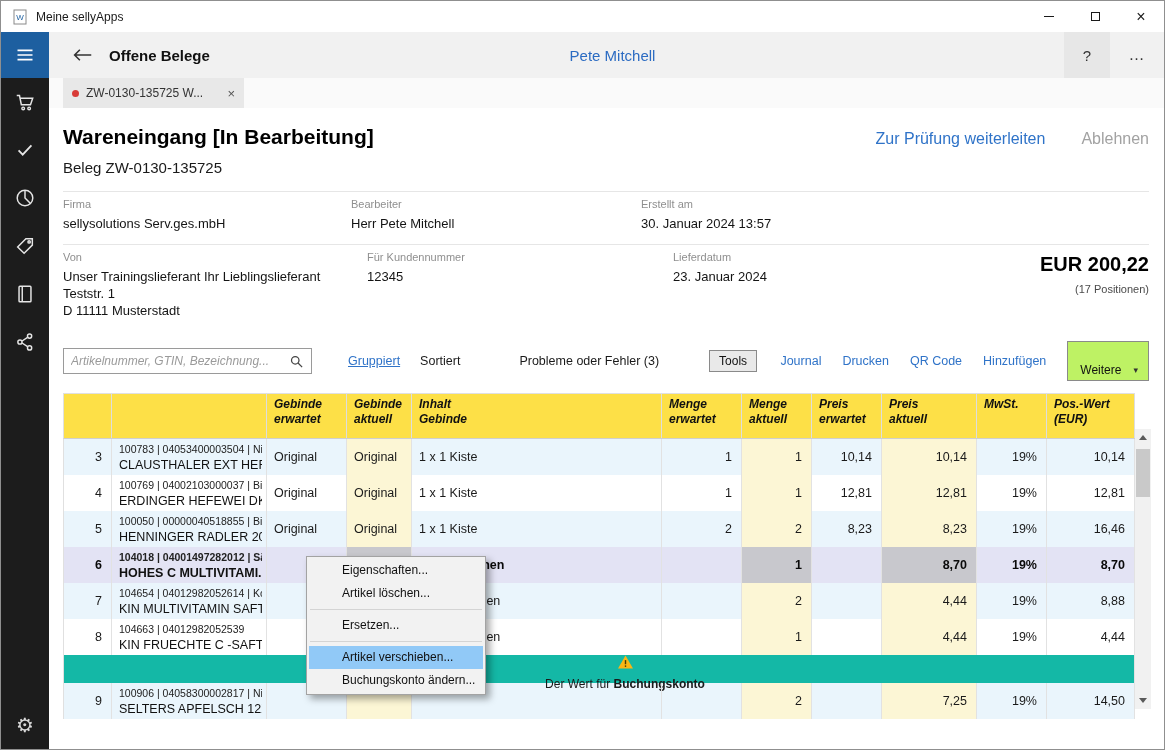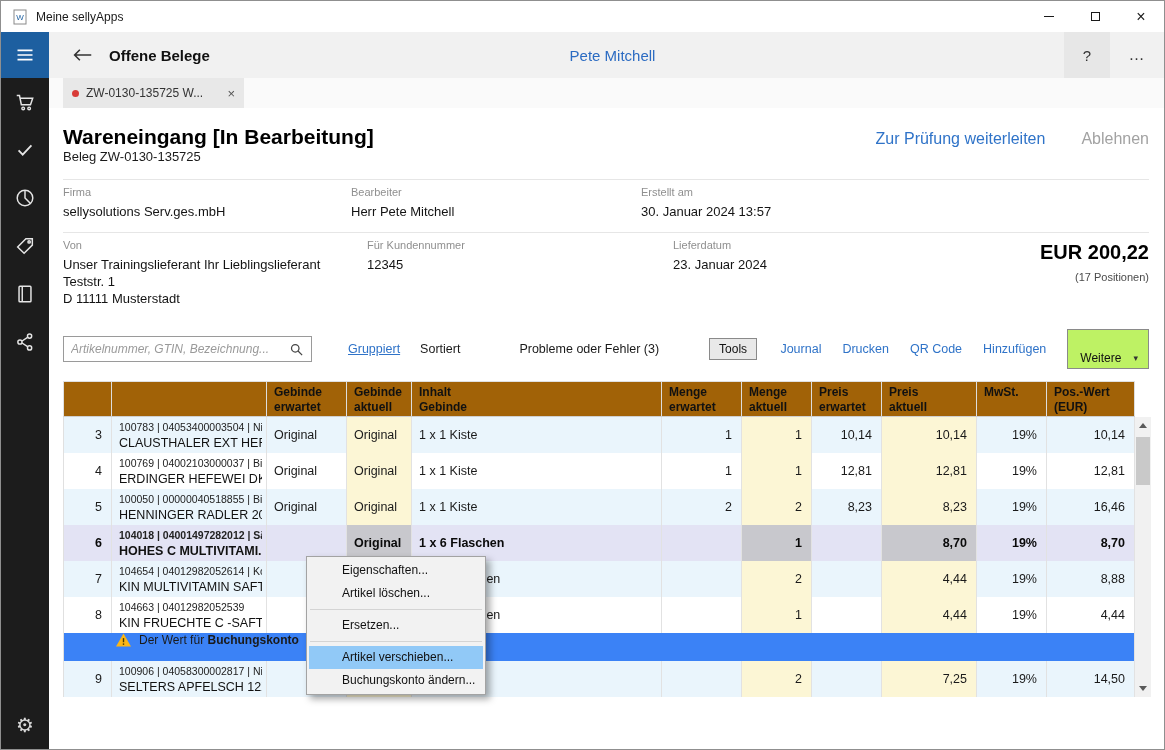--- a/index.html
+++ b/index.html
@@ -43,21 +43,21 @@
   .tab-label{white-space:nowrap;overflow:hidden;}
   .tab-close{margin-left:auto;color:#555;font-size:13px;}
 
   
   .main{flex:1;padding:0 15px 0 14px;background:#fff;}
   .doc-head{margin-top:17px;display:flex;align-items:baseline;}
   .doc-title{font-size:21px;font-weight:700;color:#000;}
   .doc-actions{margin-left:auto;display:flex;gap:36px;align-items:baseline;}
   .link-primary{color:#2f73c8;font-size:16px;}
   .link-muted{color:#a2a2a2;font-size:16px;}
-  .doc-subtitle{margin-top:0;font-size:13px;color:#1a1a1a;}
+  .doc-subtitle{margin-top:10px;font-size:15px;color:#1a1a1a;}
 
   .info-row{display:grid;grid-template-columns:288px 290px 260px 1fr;border-top:1px solid #e6e6e6;padding:6px 0 12px;}
   .info-row.first{margin-top:15px;}
   .info-row.second{padding-bottom:6px;gap:16px;}
   .f-label{font-size:11px;color:#8f8f8f;margin-bottom:5px;}
   .f-value{font-size:13px;color:#141414;line-height:17px;}
   .total-block{text-align:right;}
   .total{font-size:20px;font-weight:700;color:#000;margin-top:2px;}
   .total-sub{font-size:11px;color:#4a4a4a;margin-top:7px;}
 
@@ -71,37 +71,37 @@
   .ml28{margin-left:36px;}.ml22{margin-left:20px;}.ml59{margin-left:59px;}
   .tools-btn{margin-left:50px;border:1px solid #8a8a8a;background:#e9e9e9;font-size:12px;padding:3px 9px;color:#111;}
   .tb-links{margin-left:auto;display:flex;align-items:center;gap:21px;}
   .tb-link{color:#2f73c8;font-size:12.5px;white-space:nowrap;}
   .weitere-btn{border:1px solid #8a8a8a;background:#bef264;font-size:12px;padding:21px 10px 3px 12px;display:flex;align-items:center;gap:12px;color:#111;}
   .chev{font-size:9px;color:#333;font-family:"DejaVu Sans",sans-serif;}
 
   
   .table{margin-top:12px;position:relative;width:1088px;}
   .thead,.trow{display:grid;grid-template-columns:48px 155px 80px 65px 250px 80px 70px 70px 95px 70px 88px;}
-  .thead{border-top:1px solid #e0e0e0;border-bottom:1px solid #cfcfcf;border-left:1px solid #e0e0e0;height:36px;background:#a16207;width:1072px;}
+  .thead{border-top:1px solid #e0e0e0;border-bottom:1px solid #cfcfcf;border-left:1px solid #e0e0e0;height:46px;background:#fde047;width:1072px;font-style:italic;}
   .th{border-right:1px solid #ddd;font-size:12px;font-weight:700;padding:3px 0 0 7px;line-height:15px;color:#111;overflow:hidden;}
   .tbody{position:relative;border-left:1px solid #e0e0e0;width:1072px;}
   .trow{height:36px;background:#fff;}
   .trow.alt{background:#eaf5fc;}
   .trow.selected{background:#e3e3f4;}
   .trow.selected .td{font-weight:700;color:#0a0a0a;}
   .td{border-right:1px solid #e2e2e2;font-size:12.5px;color:#1a1a1a;overflow:hidden;}
   .c-num{text-align:right;padding-right:9px;line-height:36px;}
   .c-left{padding-left:7px;line-height:36px;white-space:nowrap;}
   .c-right{text-align:right;padding-right:9px;line-height:36px;}
   .akt{background:#fcf6d5;}
   .trow.selected .akt{background:#c8c8cd;}
   .c-article{padding:3px 4px 0 7px;}
   .c-article .code{font-size:10.5px;color:#222;white-space:nowrap;overflow:hidden;line-height:14px;}
   .c-article .aname{font-size:12.5px;color:#111;white-space:nowrap;overflow:hidden;line-height:16px;margin-top:1px;}
-  .trow.warnrow{display:flex;height:28px;padding-left:52px;gap:8px;background:#3b82f6;border-right:1px solid #e2e2e2;}
+  .trow.warnrow{display:flex;height:28px;align-items:center;padding-left:52px;gap:8px;background:#14b8a6;border-right:1px solid #e2e2e2;flex-direction:column;}
   .warn-text{font-size:12px;color:#1a1a1a;white-space:nowrap;}
 
   
   .vscroll{position:absolute;right:0;top:36px;height:280px;width:16px;background:#f1f1f1;}
   .sb-btn{height:17px;display:flex;align-items:center;justify-content:center;}
   .sb-btn.down{position:absolute;bottom:0;left:0;right:0;}
   .tri-up{width:0;height:0;border-left:4px solid transparent;border-right:4px solid transparent;border-bottom:5px solid #5a5a5a;}
   .tri-down{width:0;height:0;border-left:4px solid transparent;border-right:4px solid transparent;border-top:5px solid #5a5a5a;}
   .sb-thumb{position:absolute;left:1px;right:1px;top:20px;height:48px;background:#c9c9c9;}
 

